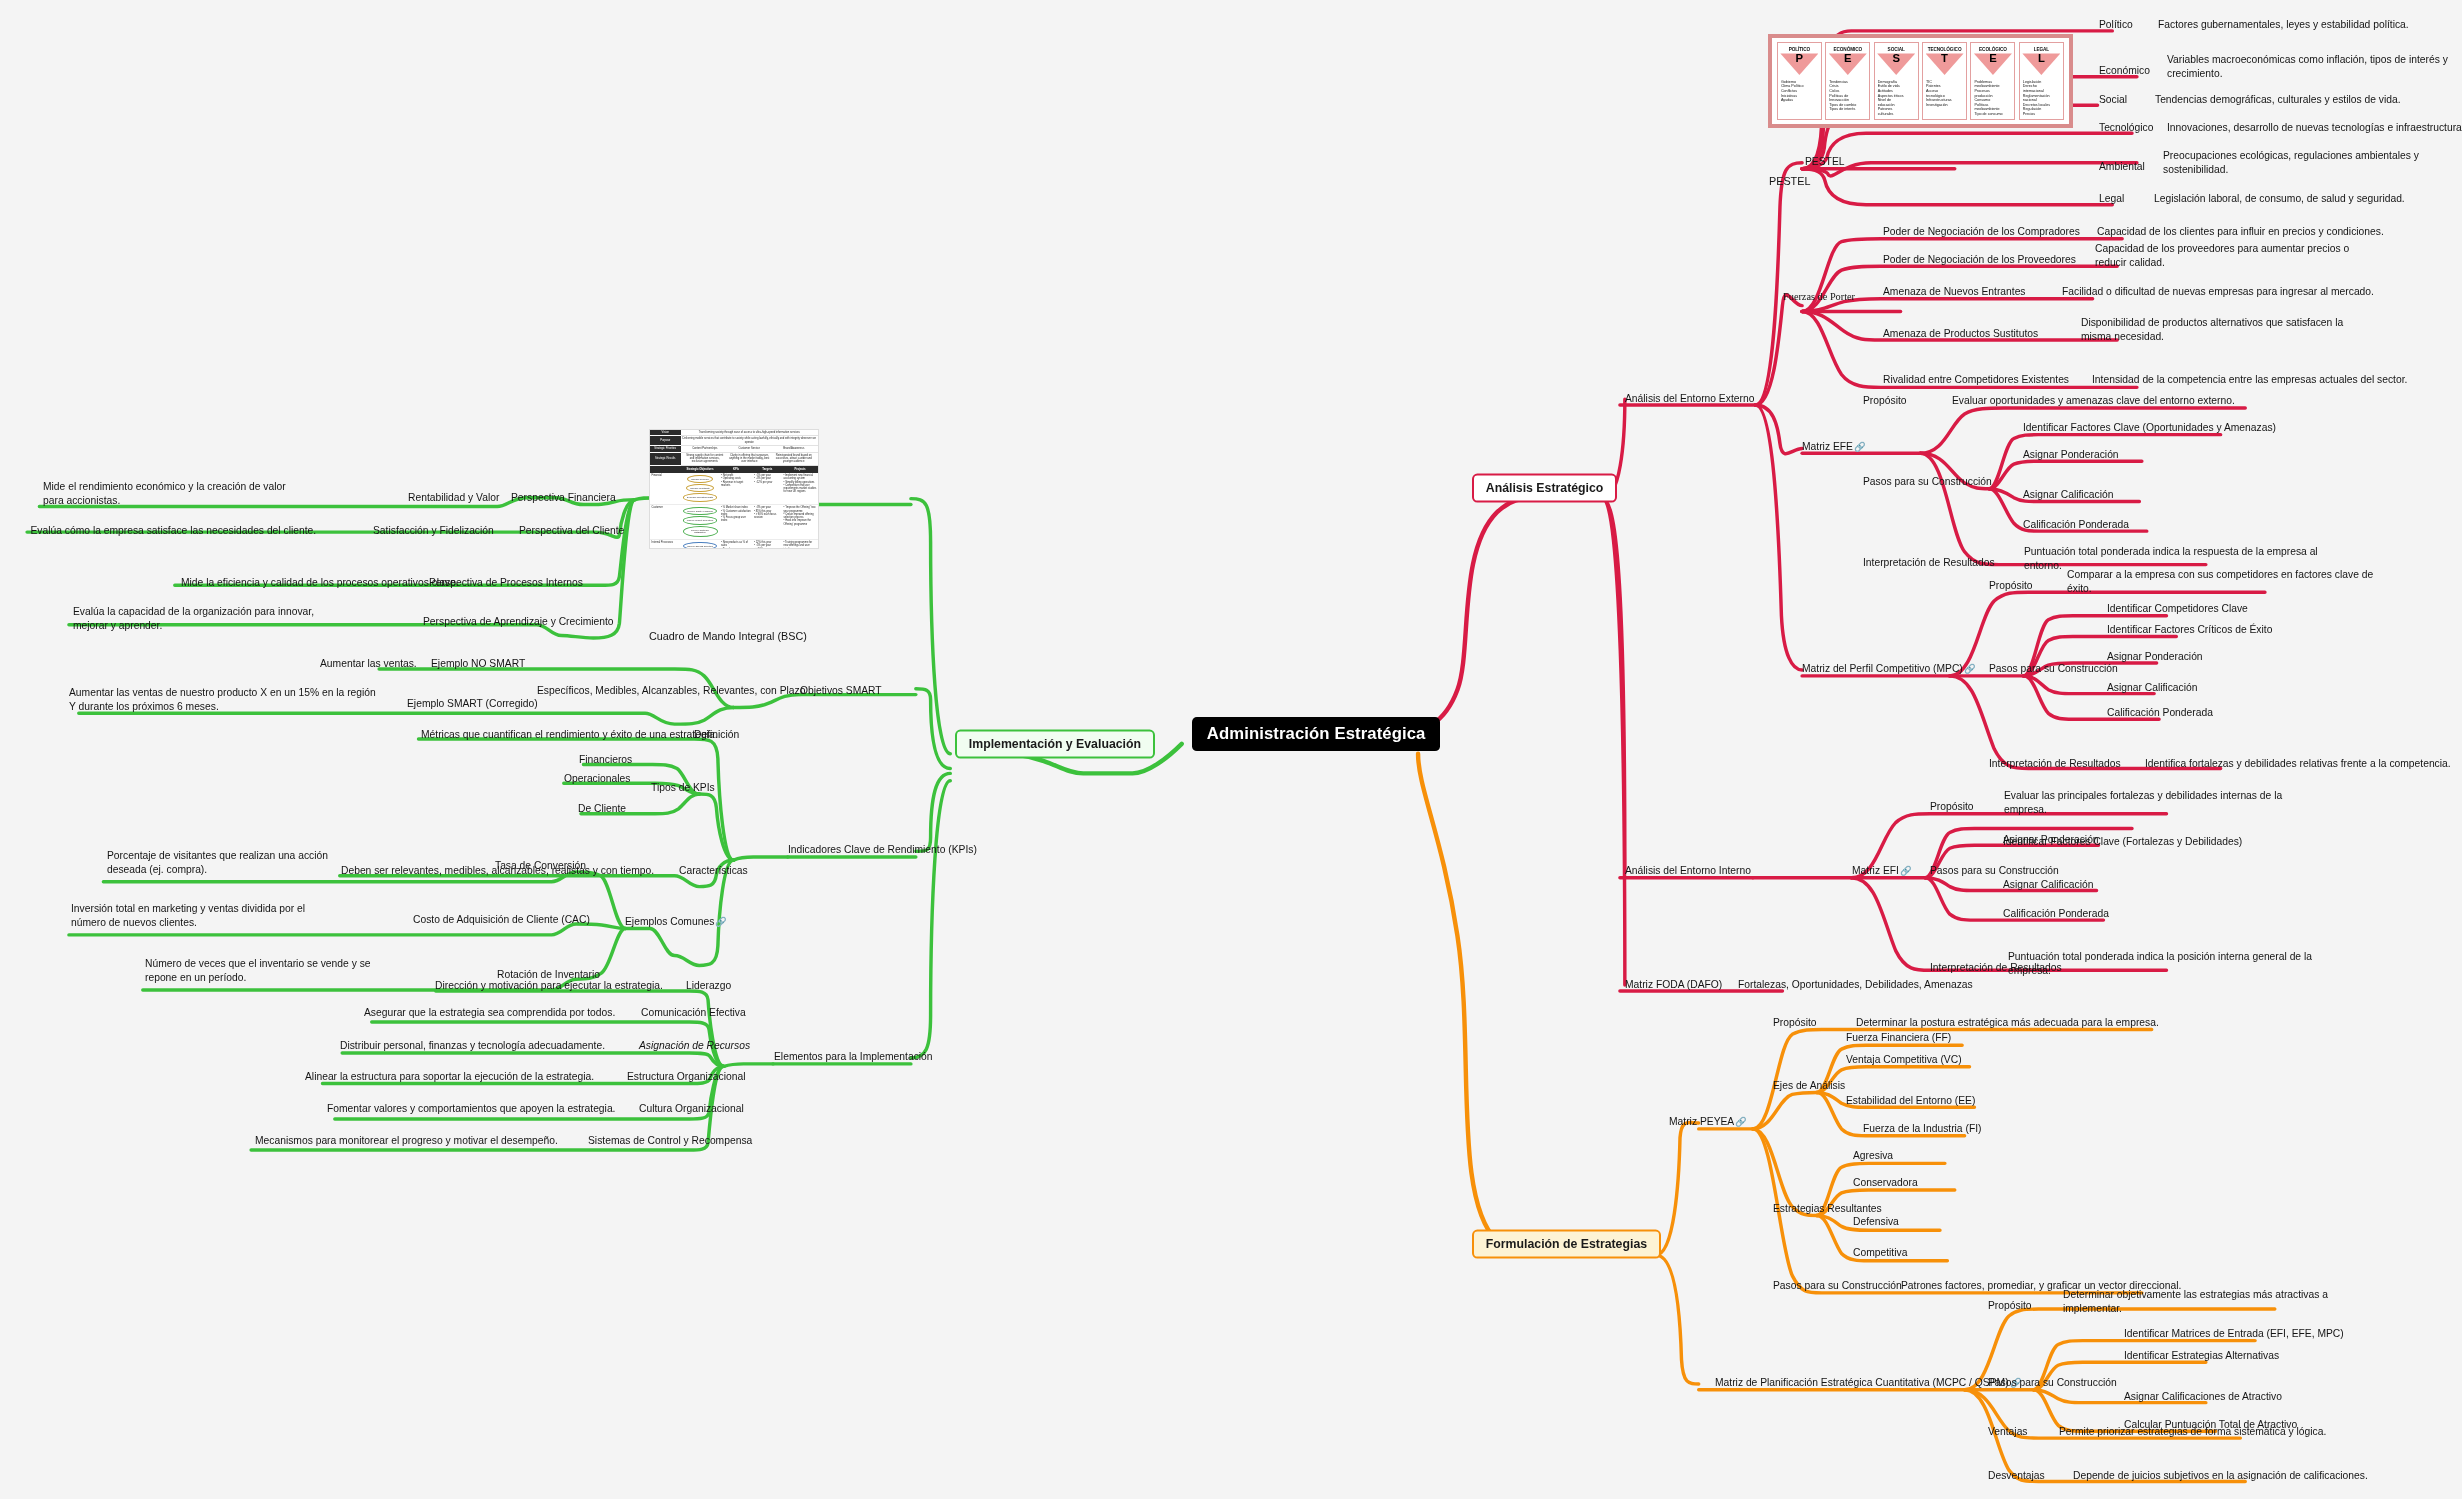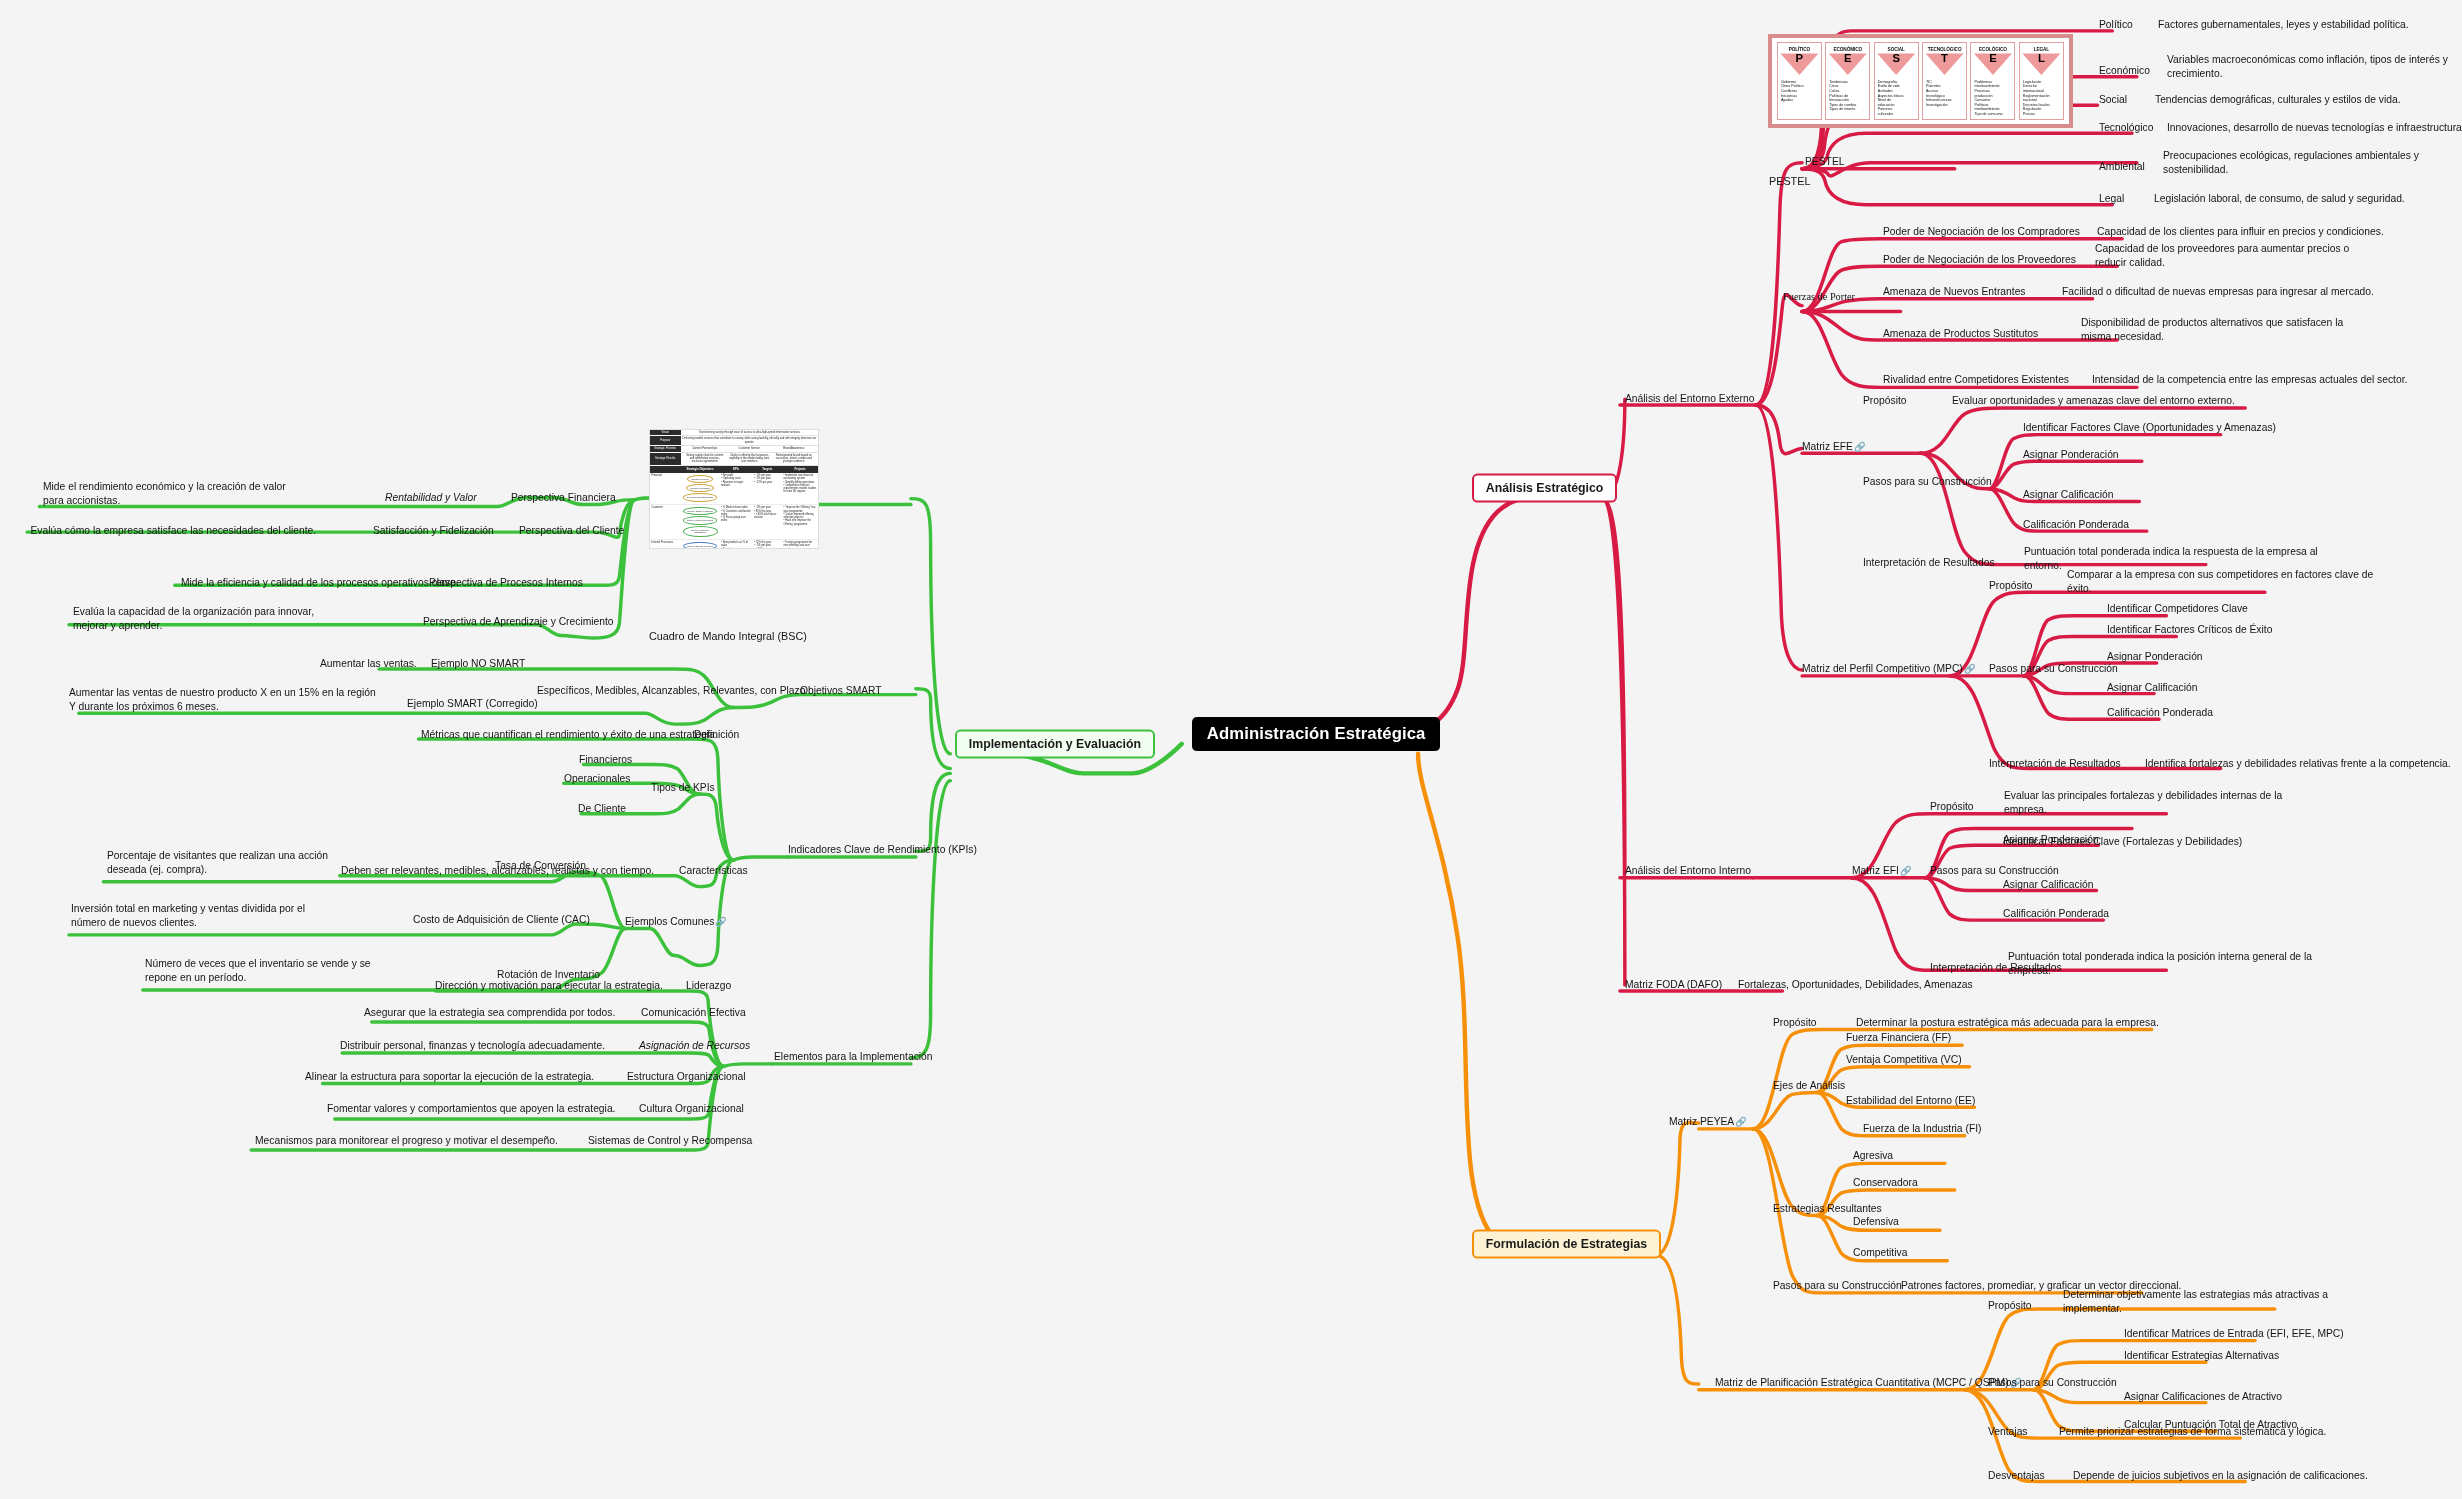--- a/index.html
+++ b/index.html
@@ -499,21 +499,21 @@
 <div class="node" style="left:2124px; top:1327px;">Identificar Matrices de Entrada (EFI, EFE, MPC)</div>
 <div class="node" style="left:2124px; top:1349px;">Identificar Estrategias Alternativas</div>
 <div class="node" style="left:2124px; top:1390px;">Asignar Calificaciones de Atractivo</div>
 <div class="node" style="left:2124px; top:1418px;">Calcular Puntuación Total de Atractivo</div>
 <div class="node" style="left:1988px; top:1425px;">Ventajas</div>
 <div class="node" style="left:2059px; top:1425px;">Permite priorizar estrategias de forma sistemática y lógica.</div>
 <div class="node" style="left:1988px; top:1469px;">Desventajas</div>
 <div class="node" style="left:2073px; top:1469px;">Depende de juicios subjetivos en la asignación de calificaciones.</div>
 
 <div class="node" style="left:511px; top:491px;">Perspectiva Financiera</div>
-<div class="node" style="left:385px; top:491px;font-style:italic;">Rentabilidad y Valor</div>
+<div class="node" style="left:408px; top:491px;">Rentabilidad y Valor</div>
 <div class="node wrap" style="left:43px; top:480px; width:246px;">Mide el rendimiento económico y la creación de valor para accionistas.</div>
 <div class="node" style="left:519px; top:524px;">Perspectiva del Cliente</div>
 <div class="node" style="left:373px; top:524px;">Satisfacción y Fidelización</div>
 <div class="node" style="left:30.5px; top:524px;">Evalúa cómo la empresa satisface las necesidades del cliente.</div>
 <div class="node" style="left:429px; top:576px;">Perspectiva de Procesos Internos</div>
 <div class="node" style="left:181px; top:576px;">Mide la eficiencia y calidad de los procesos operativos clave.</div>
 <div class="node" style="left:423px; top:615px;">Perspectiva de Aprendizaje y Crecimiento</div>
 <div class="node wrap" style="left:73px; top:605px; width:261px;">Evalúa la capacidad de la organización para innovar, mejorar y aprender.</div>
 
 <div class="node" style="left:800px; top:684px;">Objetivos SMART</div>

